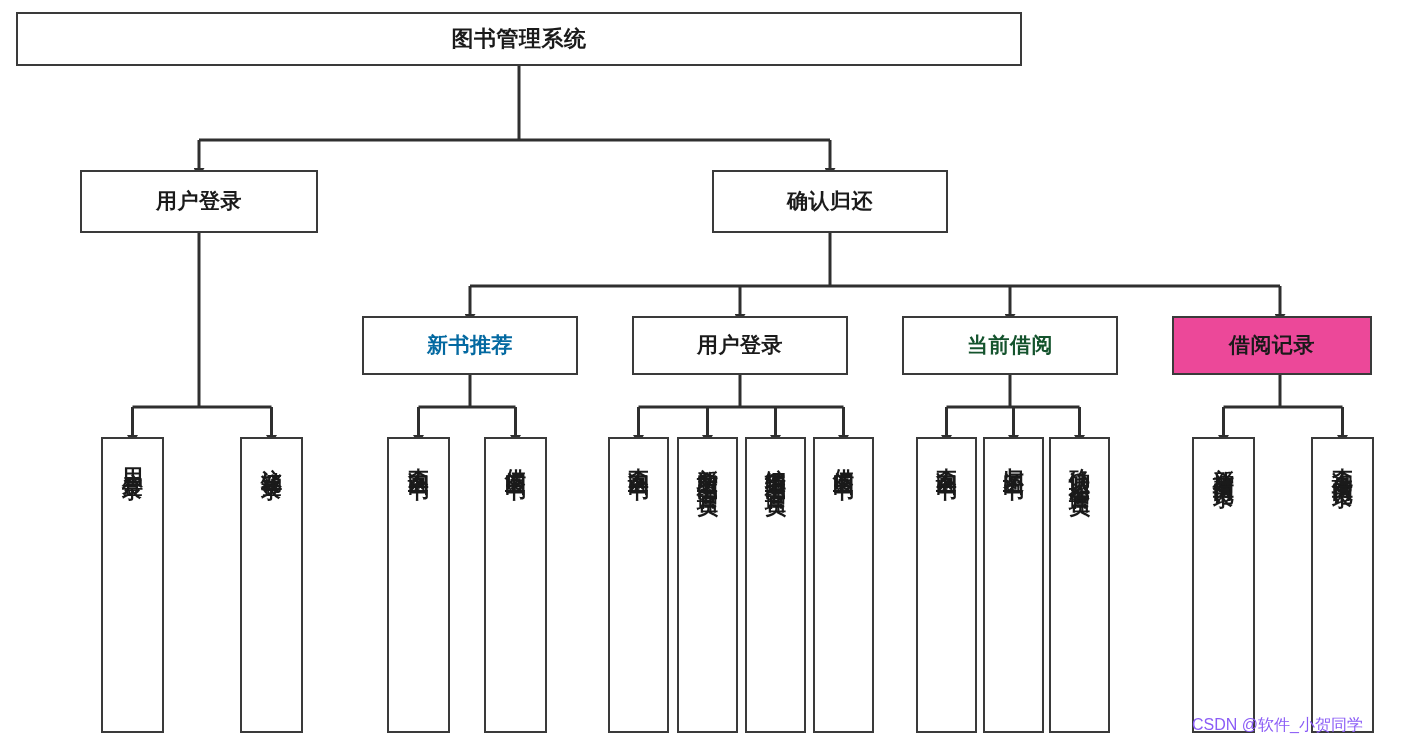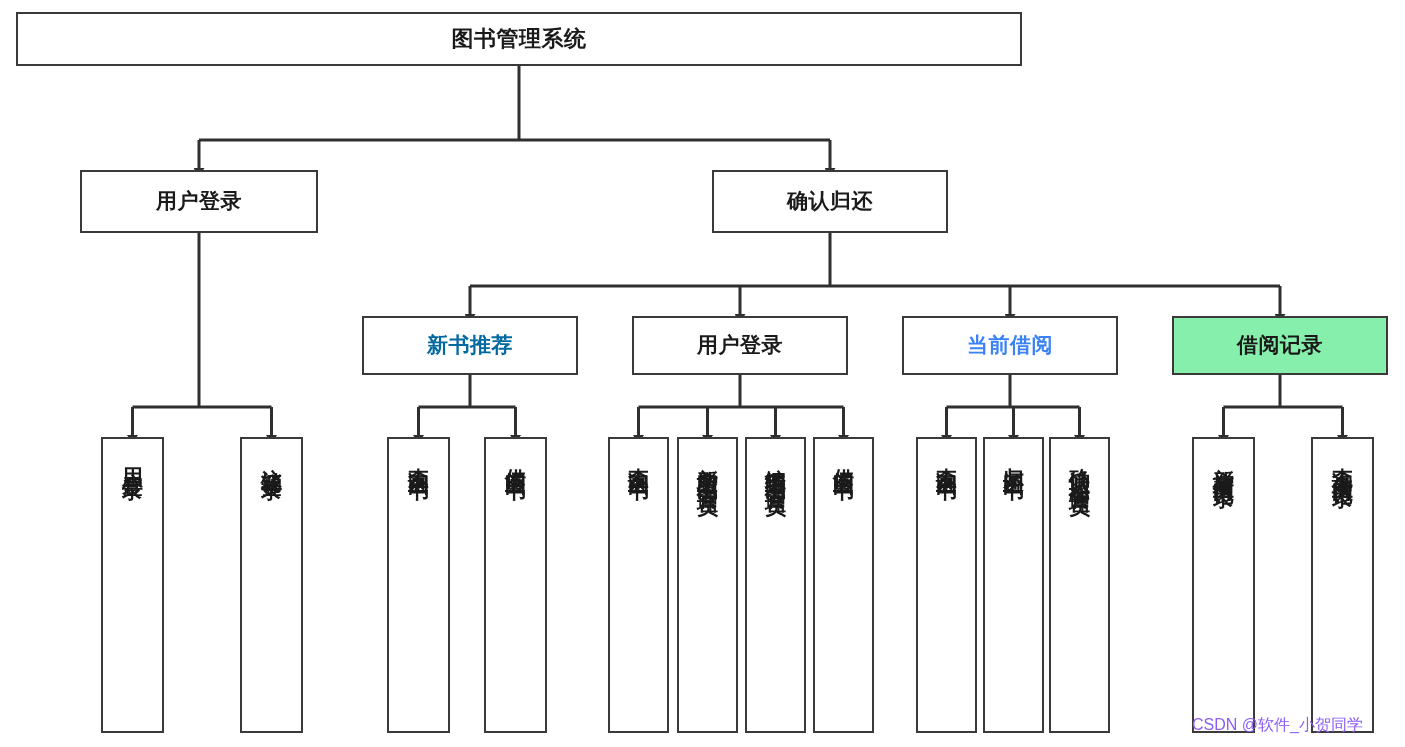--- a/index.html
+++ b/index.html
@@ -132,23 +132,23 @@
       <div class="node horiz" style="left: 712px; top: 170px; width: 236px; height: 63px; border-color: rgb(58, 58, 58); background: rgb(255, 255, 255);">
         <span class="label" style="color: rgb(26, 26, 26);">确认归还</span>
       </div>
       <div class="node horiz" style="left: 362px; top: 316px; width: 216px; height: 59px; border-color: rgb(58, 58, 58); background: rgb(255, 255, 255);">
         <span class="label" style="color: #0369a1;">新书推荐</span>
       </div>
       <div class="node horiz" style="left: 632px; top: 316px; width: 216px; height: 59px; border-color: rgb(58, 58, 58); background: rgb(255, 255, 255);">
         <span class="label" style="color: rgb(26, 26, 26);">用户登录</span>
       </div>
       <div class="node horiz" style="left: 902px; top: 316px; width: 216px; height: 59px; border-color: rgb(58, 58, 58); background: rgb(255, 255, 255);">
-        <span class="label" style="color: #3b82f6;">当前借阅</span>
+        <span class="label" style="color: #14532d;">当前借阅</span>
       </div>
-      <div class="node horiz" style="left: 1172px; top: 316px; width: 216px; height: 59px; border-color: rgb(58, 58, 58); background: #86efac;">
+      <div class="node horiz" style="left: 1172px; top: 316px; width: 200px; height: 59px; border-color: rgb(58, 58, 58); background: #ec4899;">
         <span class="label" style="color: rgb(26, 26, 26);">借阅记录</span>
       </div>
       <div class="node vert" style="left: 101px; top: 437px; width: 63px; height: 296px; border-color: rgb(58, 58, 58); background: rgb(255, 255, 255);">
         <span class="label" style="color: rgb(26, 26, 26);">用户登录</span>
       </div>
       <div class="node vert" style="left: 240px; top: 437px; width: 63px; height: 296px; border-color: rgb(58, 58, 58); background: rgb(255, 255, 255);">
         <span class="label" style="color: rgb(26, 26, 26);">注销登录</span>
       </div>
       <div class="node vert" style="left: 387px; top: 437px; width: 63px; height: 296px; border-color: rgb(58, 58, 58); background: rgb(255, 255, 255);">
         <span class="label" style="color: rgb(26, 26, 26);">查询图书</span>

